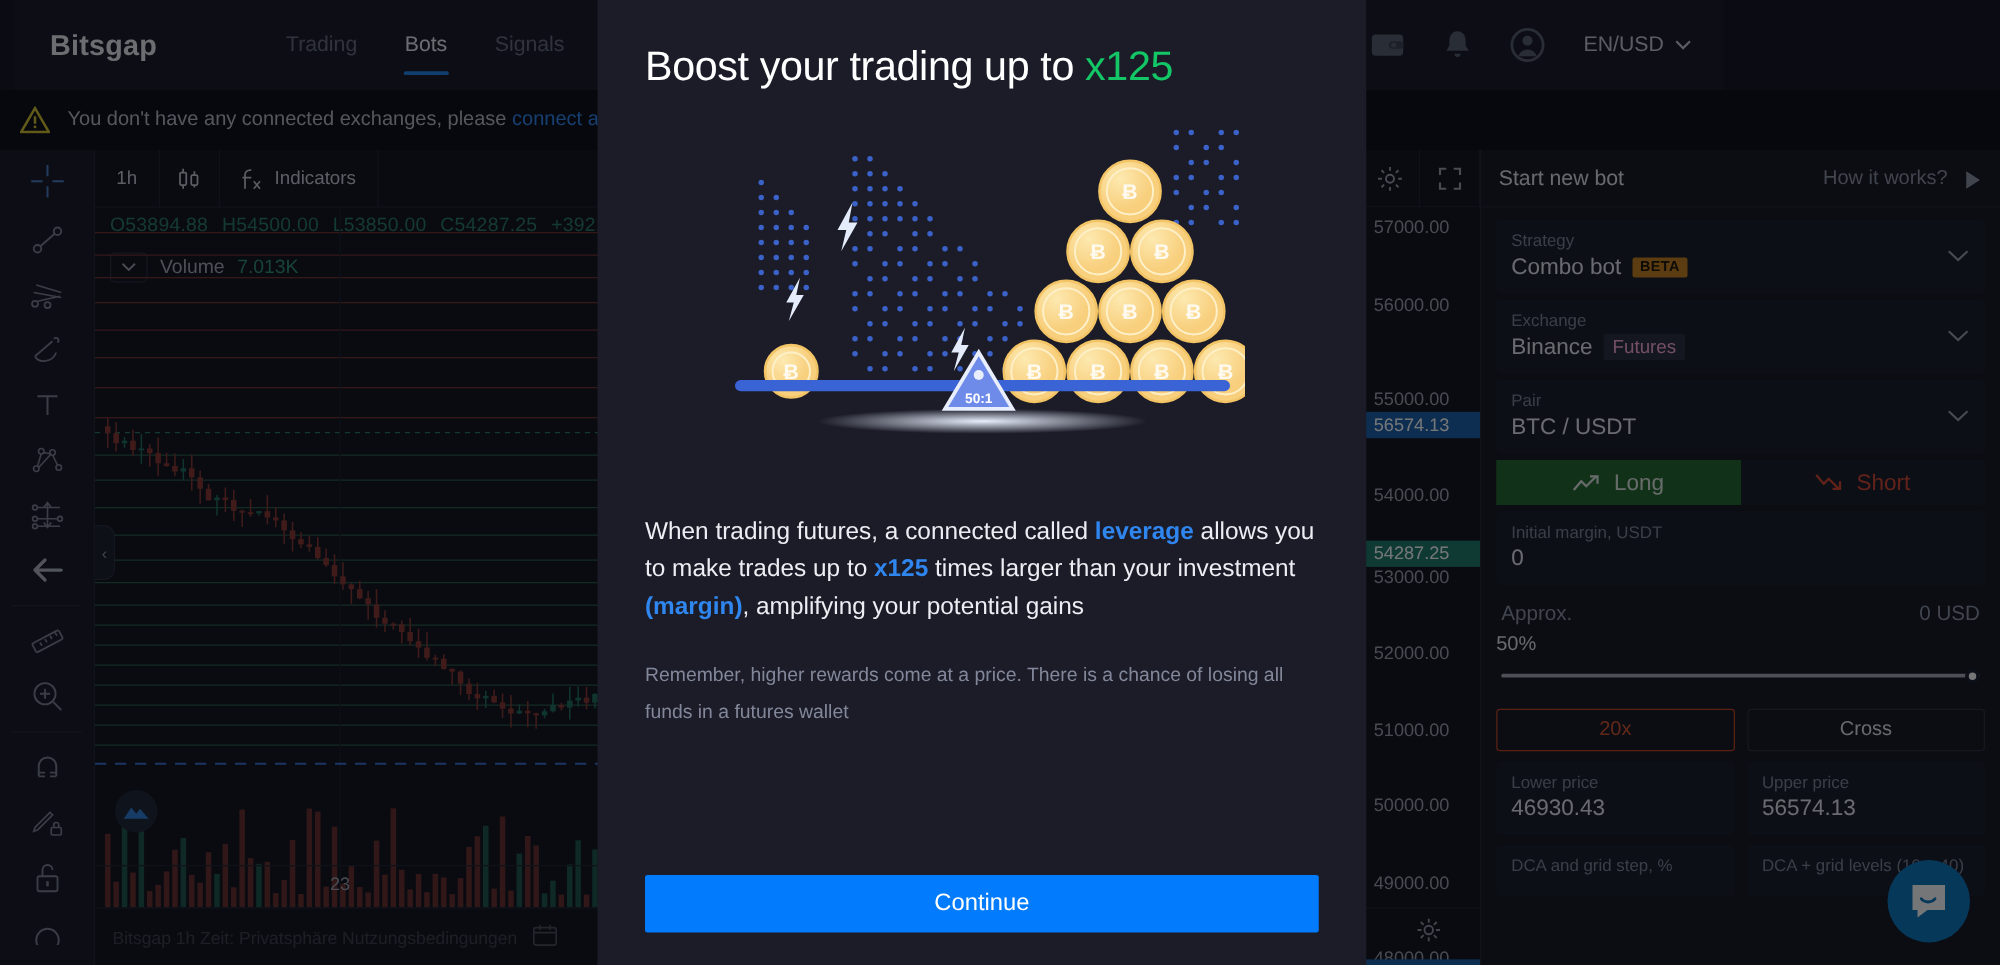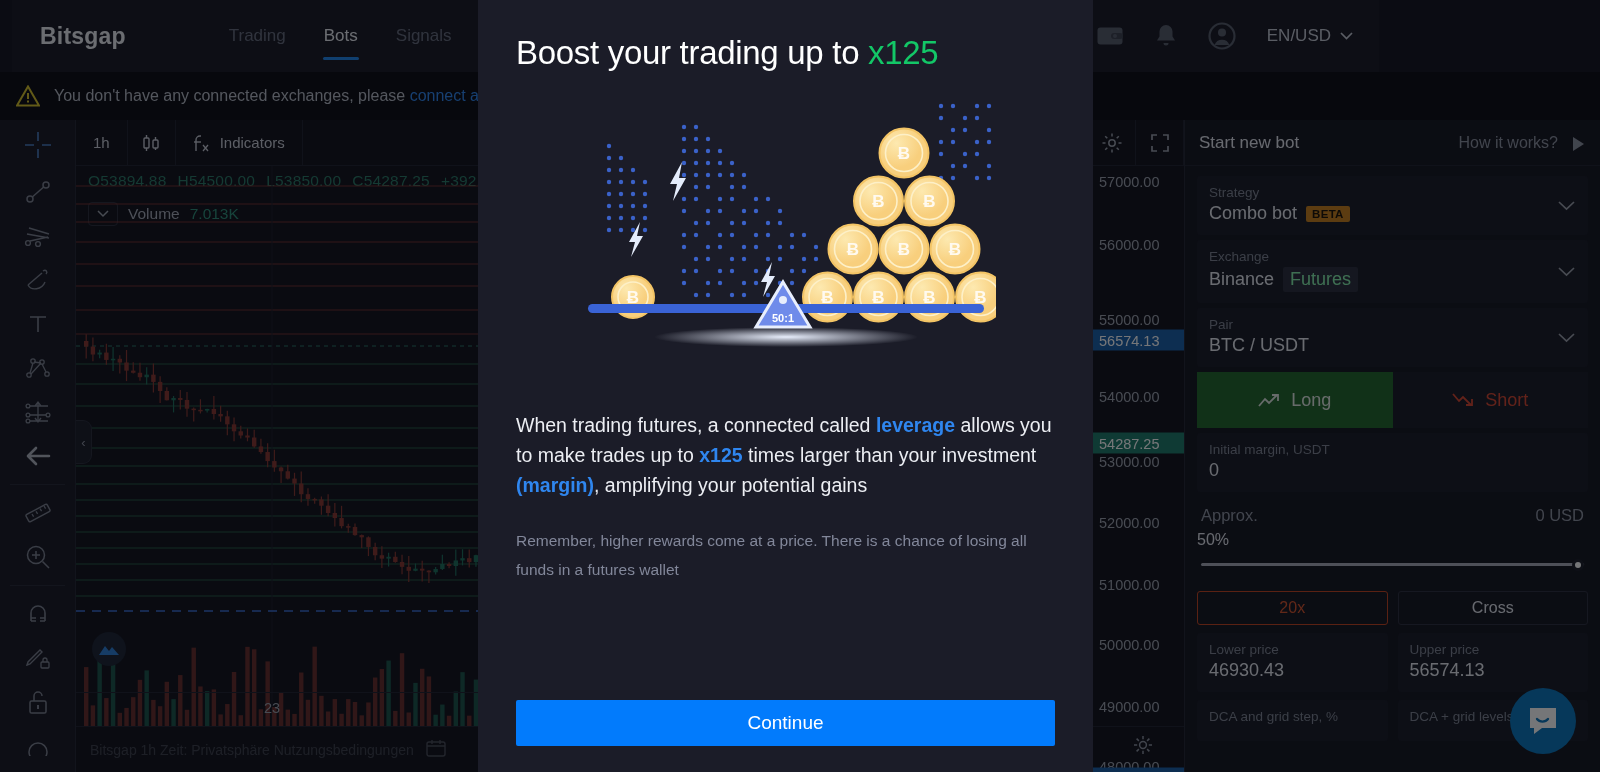--- a/index.html
+++ b/index.html
@@ -85,25 +85,25 @@
   
   .rpanel { position: absolute; top: 120px; right: 0; width: 416px; height: 652px; background: #161721; border-left: 1px solid #242633; z-index: 3; }
   .rp-head { height: 46px; display: flex; align-items: center; padding: 0 14px; border-bottom: 1px solid #212330; }
   .rp-title { color: #dfe2ea; font-size: 17px; }
   .rp-how { margin-left: auto; color: #8d92a0; font-size: 16px; display: flex; align-items: flex-end; gap: 12px; cursor: pointer; }
   .rp-body { padding: 10px 12px 0 12px; }
   .field { background: #191b26; border-radius: 3px; padding: 9px 12px 11px 12px; margin-bottom: 5px; position: relative; cursor: pointer; }
   .f-label { color: #7e8492; font-size: 13.5px; margin-bottom: 3px; }
   .f-value { color: #e4e7ee; font-size: 18px; display: flex; align-items: center; gap: 9px; }
   .badge-beta { background: #c87f1b; color: #1b1206; font-size: 11.5px; font-weight: 700; padding: 2px 6px; border-radius: 2px; letter-spacing: .3px; }
-  .badge-fut { background: #2b2e3c; color: #86efac; font-size: 18px; padding: 2px 7px; border-radius: 2px; }
+  .badge-fut { background: #2b2e3c; color: #f9a8d4; font-size: 15px; padding: 2px 7px; border-radius: 2px; }
   .f-chev { position: absolute; right: 13px; top: 50%; transform: translateY(-50%); }
 
   .lsrow { display: flex; gap: 0; margin: 5px 0 5px 0; }
-  .lsbtn { flex: 1; height: 56px; display: flex; align-items: center; justify-content: center; gap: 11px; font-size: 18px; cursor: pointer; }
+  .lsbtn { flex: 1; height: 36px; display: flex; align-items: center; justify-content: center; gap: 11px; font-size: 18px; cursor: pointer; }
   .lsbtn.long { background: #23662c; color: #dfe7e0; }
   .lsbtn.short { background: #191b26; color: #d6462f; }
 
   .approx { display: flex; align-items: center; padding: 9px 4px 2px 4px; }
   .approx .lbl { color: #8d92a0; font-size: 16.5px; }
   .approx .val { margin-left: auto; color: #8d92a0; font-size: 16.5px; }
   .pct { text-align: left; color: #dfe2ea; font-size: 16px; padding-right: 4px; margin-top: 4px; }
   .slider { position: relative; height: 22px; margin: 4px 4px 0 4px; cursor: pointer; }
   .slider .track { position: absolute; top: 10px; left: 0; right: 0; height: 3px; background: #a8acb8; border-radius: 2px; }
   .slider .knob { position: absolute; top: 5.5px; right: 0; width: 12px; height: 12px; border-radius: 50%; background: #fff; border: 3px solid #1b1d29; }

